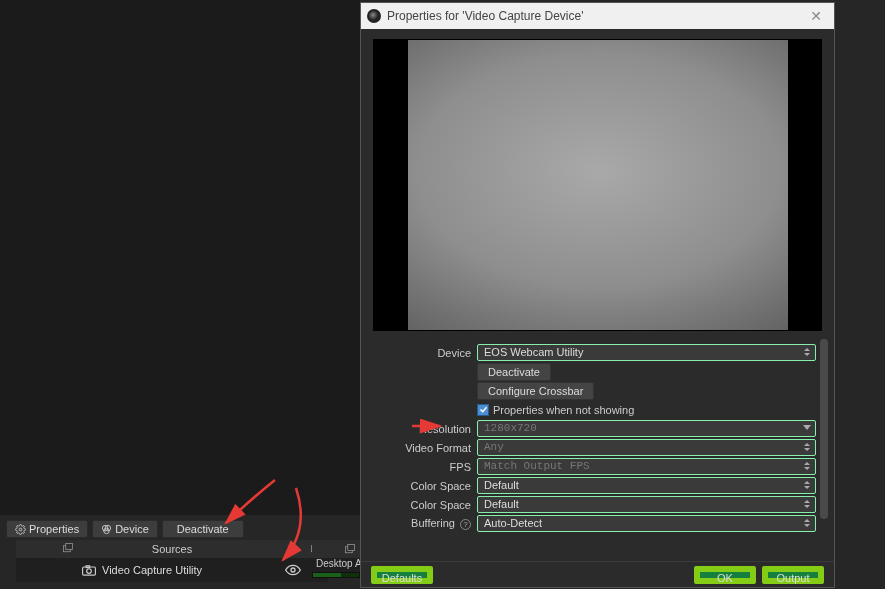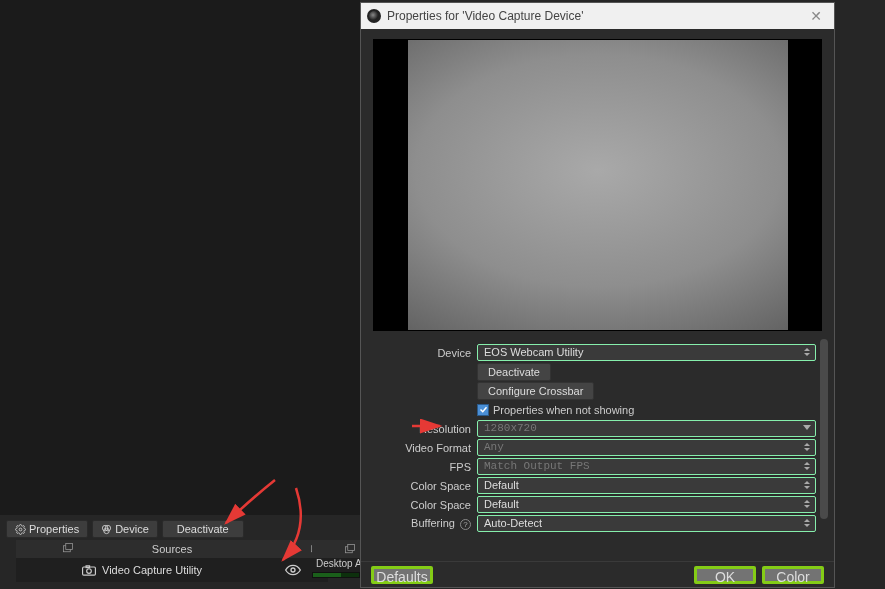--- a/index.html
+++ b/index.html
@@ -54,21 +54,21 @@
   .select .chev { position: absolute; right: 4px; top: 4px; border-left:4px solid transparent; border-right:4px solid transparent; border-top:5px solid #aaa; }
 
   .dlg-btn { background: #444; border: 1px solid #333; color: #ddd; height: 18px; padding: 0 10px; border-radius: 2px; font-size: 11px; cursor: pointer; display:inline-flex; align-items:center; }
   .chk { width: 12px; height: 12px; background: #4a8fd6; border: 1px solid #2b5a8a; display:inline-flex; align-items:center; justify-content:center; margin-right:4px; cursor:pointer; }
   .chk svg { width: 9px; height: 9px; }
   .scrollbar { position: absolute; right: 6px; top: 0; width: 8px; height: 218px; background: #2b2b2b; }
   .scroll-thumb { position: absolute; top: 0; width: 8px; height: 180px; background: #4a4a4a; border-radius: 4px; }
 
   .dlg-footer { height: 26px; border-top: 1px solid #3a3a3a; display: flex; align-items: center; padding: 0 10px; gap: 6px; background:#2b2b2b;}
   .dlg-footer .spacer { flex: 1; }
-  .foot-btn { background: #737373; border: 3px solid #84cc16; color: #ddd; width: 62px; height: 18px; font-size: 14px; border-radius: 2px; cursor: pointer; }
+  .foot-btn { background: #15803d; border: 6px solid #84cc16; color: #ddd; width: 62px; height: 18px; font-size: 11px; border-radius: 2px; cursor: pointer; }
 
   
   .arrows { position: absolute; inset: 0; pointer-events: none; }
 </style>
 </head>
 <body>
 
 <div class="obs-bg">
   <div class="dark-preview"></div>
 
@@ -220,21 +220,21 @@
             <div class="select"><span>Auto-Detect</span><span class="caret"></span></div>
           </div>
       </div>
     </div>
   </div>
 
   <div class="dlg-footer">
     <button class="foot-btn">Defaults</button>
     <span class="spacer"></span>
     <button class="foot-btn">OK</button>
-    <button class="foot-btn">Color</button>
+    <button class="foot-btn">Output</button>
   </div>
 </div>
 
 <svg class="arrows" width="885" height="589">
   <defs>
     <marker id="ah" markerWidth="10" markerHeight="10" refX="8" refY="3" orient="auto">
       <path d="M0,0 L9,3 L0,6 Z" fill="#e53935"></path>
     </marker>
   </defs>
   <path d="M 275 480 Q 250 500 226 523" fill="none" stroke="#e53935" stroke-width="2.5" marker-end="url(#ah)"></path>

